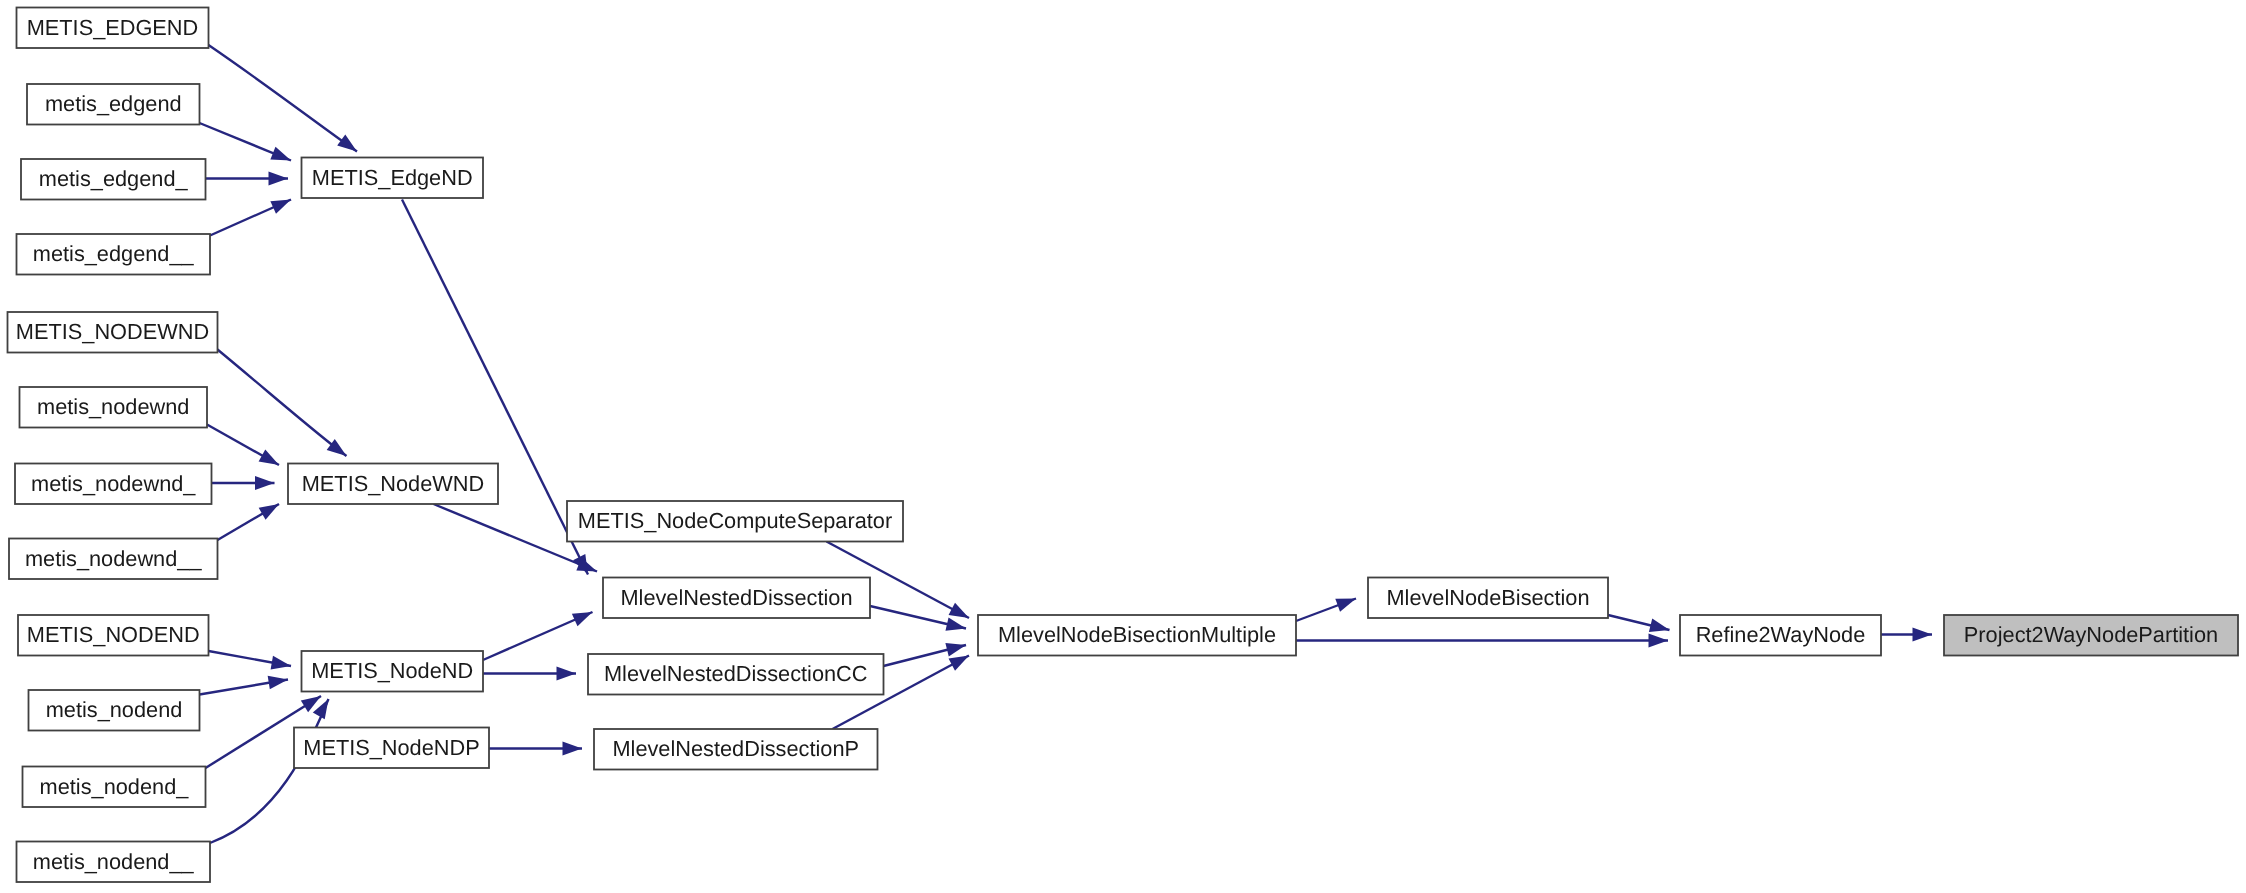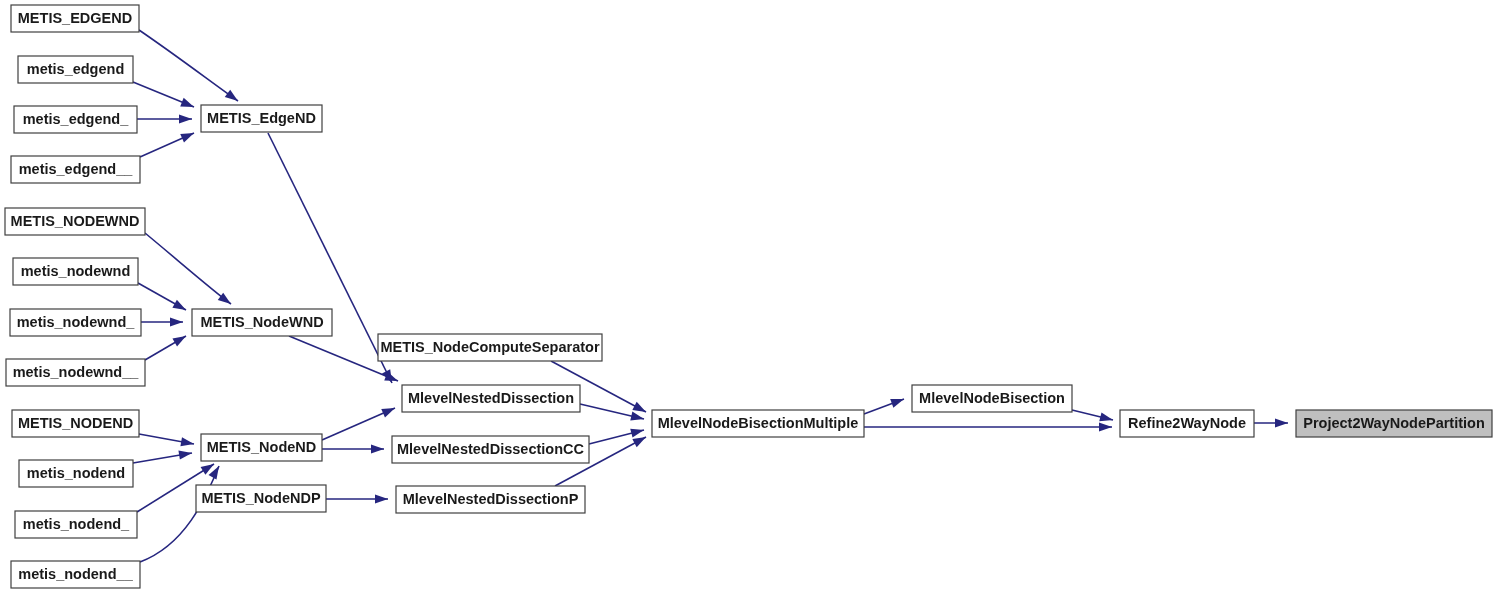--- a/index.html
+++ b/index.html
@@ -10,21 +10,20 @@
   body {
     width: 1497px;
     height: 595px;
     font-family: "Liberation Sans", sans-serif;
     overflow: hidden;
   }
   #graph-root {
     position: relative;
     width: 1497px;
     height: 539px;
-    font-weight: bold;
   }
   svg.callgraph {
     display: block;
     width: 1497px;
     height: 595px;
   }
   .node-box {
     fill: #ffffff;
     stroke: #404040;
     stroke-width: 1.2;

